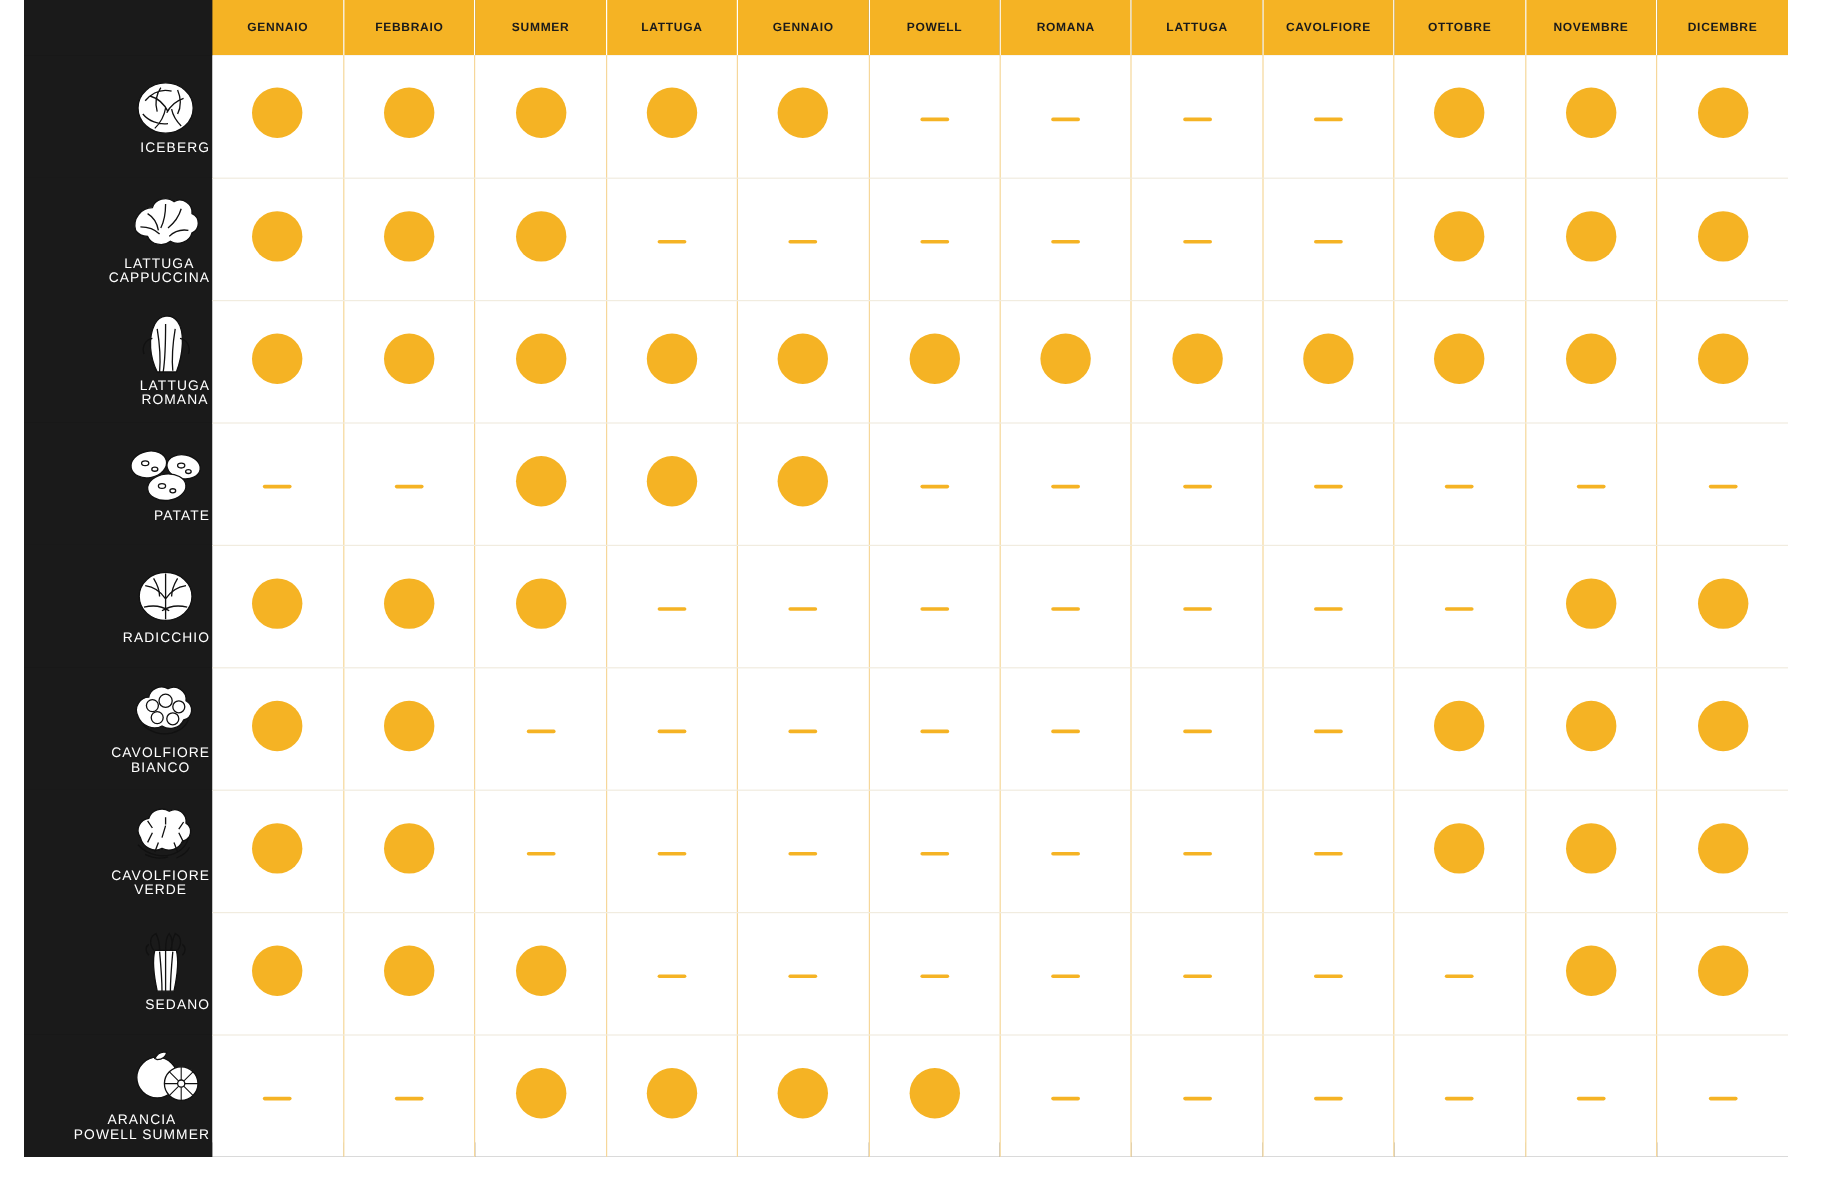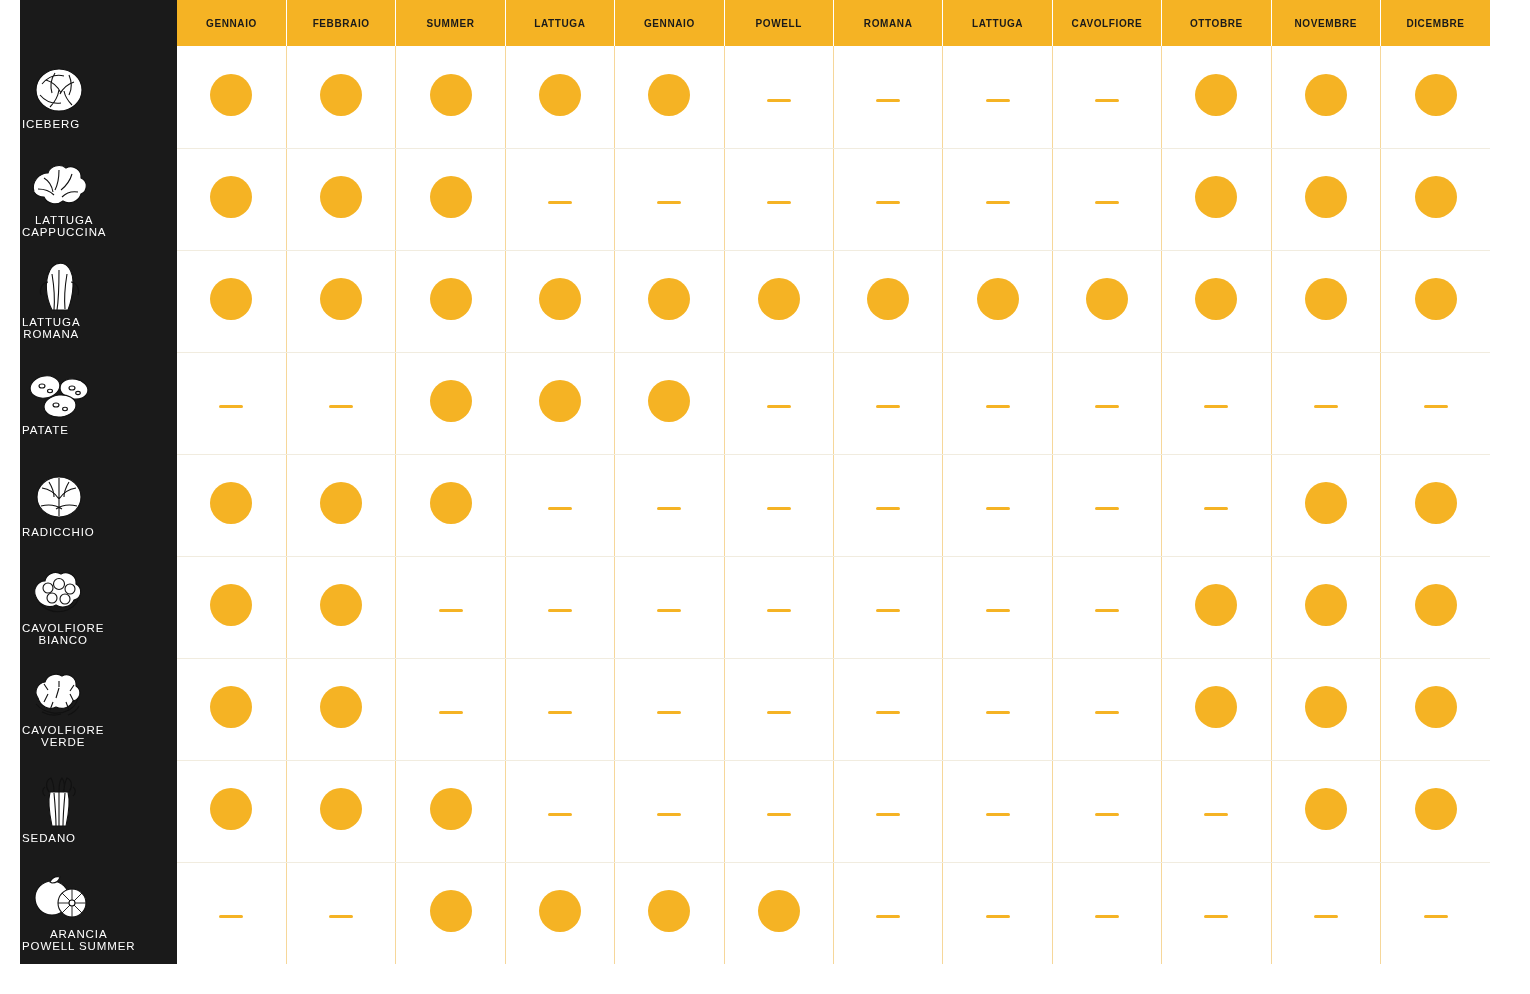--- a/index.html
+++ b/index.html
@@ -91,21 +91,21 @@
     color: #ffffff;
     text-align: center;
     vertical-align: middle;
     padding: 4px 2px 6px 2px;
     height: 91px;
   }
 
   .veg {
     display: flex;
     flex-direction: column;
-    align-items: flex-start;
+    align-items: flex-end;
     justify-content: center;
   }
   .veg-icon {
     width: 74px;
     height: 54px;
     display: block;
   }
   .veg-name {
     margin-top: 2px;
     font-size: 11.5px;

